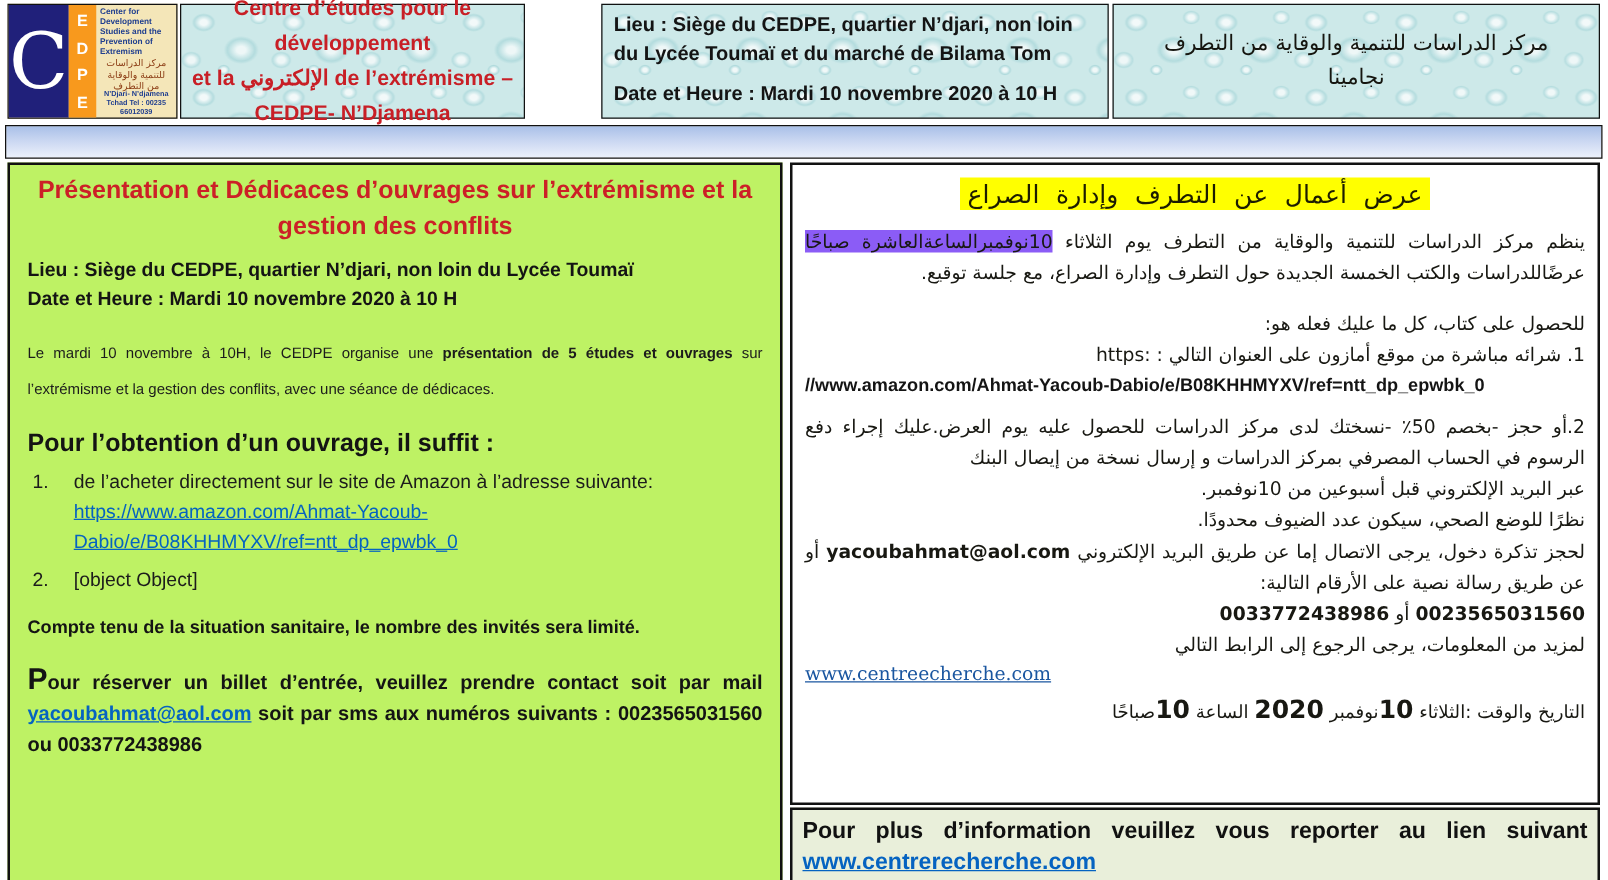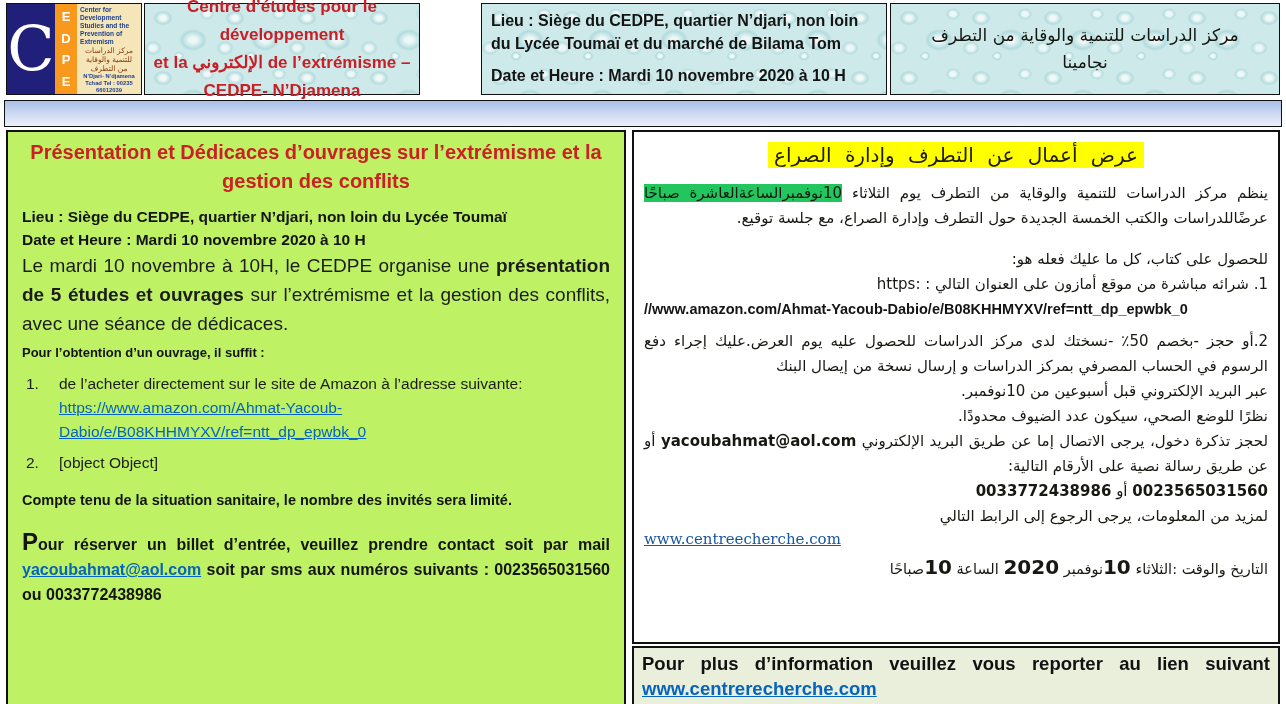--- a/index.html
+++ b/index.html
@@ -46,40 +46,40 @@
   #ar-cell div { font-family:"DejaVu Sans", sans-serif; color:#15150f; font-size:17px; line-height:27px; }
 
   #blue-bar { left:4px; top:100px; width:1278px; height:27px;
               background:linear-gradient(180deg,#a9c0e8 0%,#c9d6f1 45%,#ecf1fb 100%); }
 
   
   #left-panel { left:6px; top:130px; width:620px; height:594px; background:#bef264;
                 border:2px solid #111; padding:6px 14px 4px 14px; }
   #left-title { color:#cc2027; font-weight:bold; font-size:20px; line-height:29px; text-align:center; margin-bottom:9px; }
   .left-loc { color:#141414; font-weight:bold; font-size:15.5px; line-height:23px; }
-  #left-intro { font-size:19px; line-height:29px; color:#1c1c1c; text-align:justify; }
-  #left-how { margin-top:3px; font-weight:bold; font-size:13px; line-height:24px; color:#141414; }
+  #left-intro { margin-top:17px; font-size:12px; line-height:29px; color:#1c1c1c; text-align:justify; }
+  #left-how { margin-top:17px; font-weight:bold; font-size:20px; line-height:24px; color:#141414; }
   .list-item { display:flex; margin-top:7px; }
   .list-num { width:37px; flex-shrink:0; font-size:15.5px; line-height:24px; color:#1c1c1c; padding-left:4px; }
   .list-text { flex:1; font-size:15.5px; line-height:24px; color:#1c1c1c; text-align:justify; }
   .left-link { color:#0563c1; text-decoration:underline; }
   #left-health { margin-top:14px; font-weight:bold; font-size:14.5px; line-height:22px; color:#141414; }
   #left-booking { margin-top:18px; font-weight:bold; font-size:16px; line-height:25px; color:#141414; text-align:justify; }
   #left-booking .dropcap { font-size:24px; line-height:25px; }
   #left-booking a { color:#0563c1; text-decoration:underline; font-weight:bold; }
 
   
   #right-panel { left:632px; top:130px; width:648px; height:514px; background:#ffffff;
                  border:2px solid #111; padding:6px 10px 4px 10px;
                  font-family:"DejaVu Sans", sans-serif; }
   .ar { direction:rtl; color:#181812; font-size:15px; line-height:25px; text-align:justify; }
   #right-title { direction:rtl; text-align:center; margin:2px 0 11px 0; }
   #right-title span { background:#ffff00; color:#1c1c00; font-size:20px; line-height:30px;
                       padding:1px 6px; word-spacing:7px; }
-  .hl { background:#22c55e; }
+  .hl { background:#8b5cf6; }
   .ar-url { direction:ltr; text-align:left; font-weight:bold; font-size:14.5px; line-height:24px; color:#141414;
             font-family:"Liberation Sans", sans-serif; }
   .gap { height:16px; }
   .gap-s { height:8px; }
   #right-link-line { direction:rtl; text-align:left; }
   #right-link-line a { font-family:"DejaVu Serif", serif; color:#1a56a0; font-size:15px; text-decoration:underline; }
   .ar-small { direction:rtl; color:#181812; font-size:12.5px; line-height:19px; text-align:right; }
   .ar-foot { direction:rtl; color:#181812; font-size:14.5px; line-height:22px; text-align:justify; }
   .ar-foot b { font-size:20px; }
   #green-box { left:632px; top:646px; width:648px; height:69px; background:#e9efda; border:2px solid #111;

